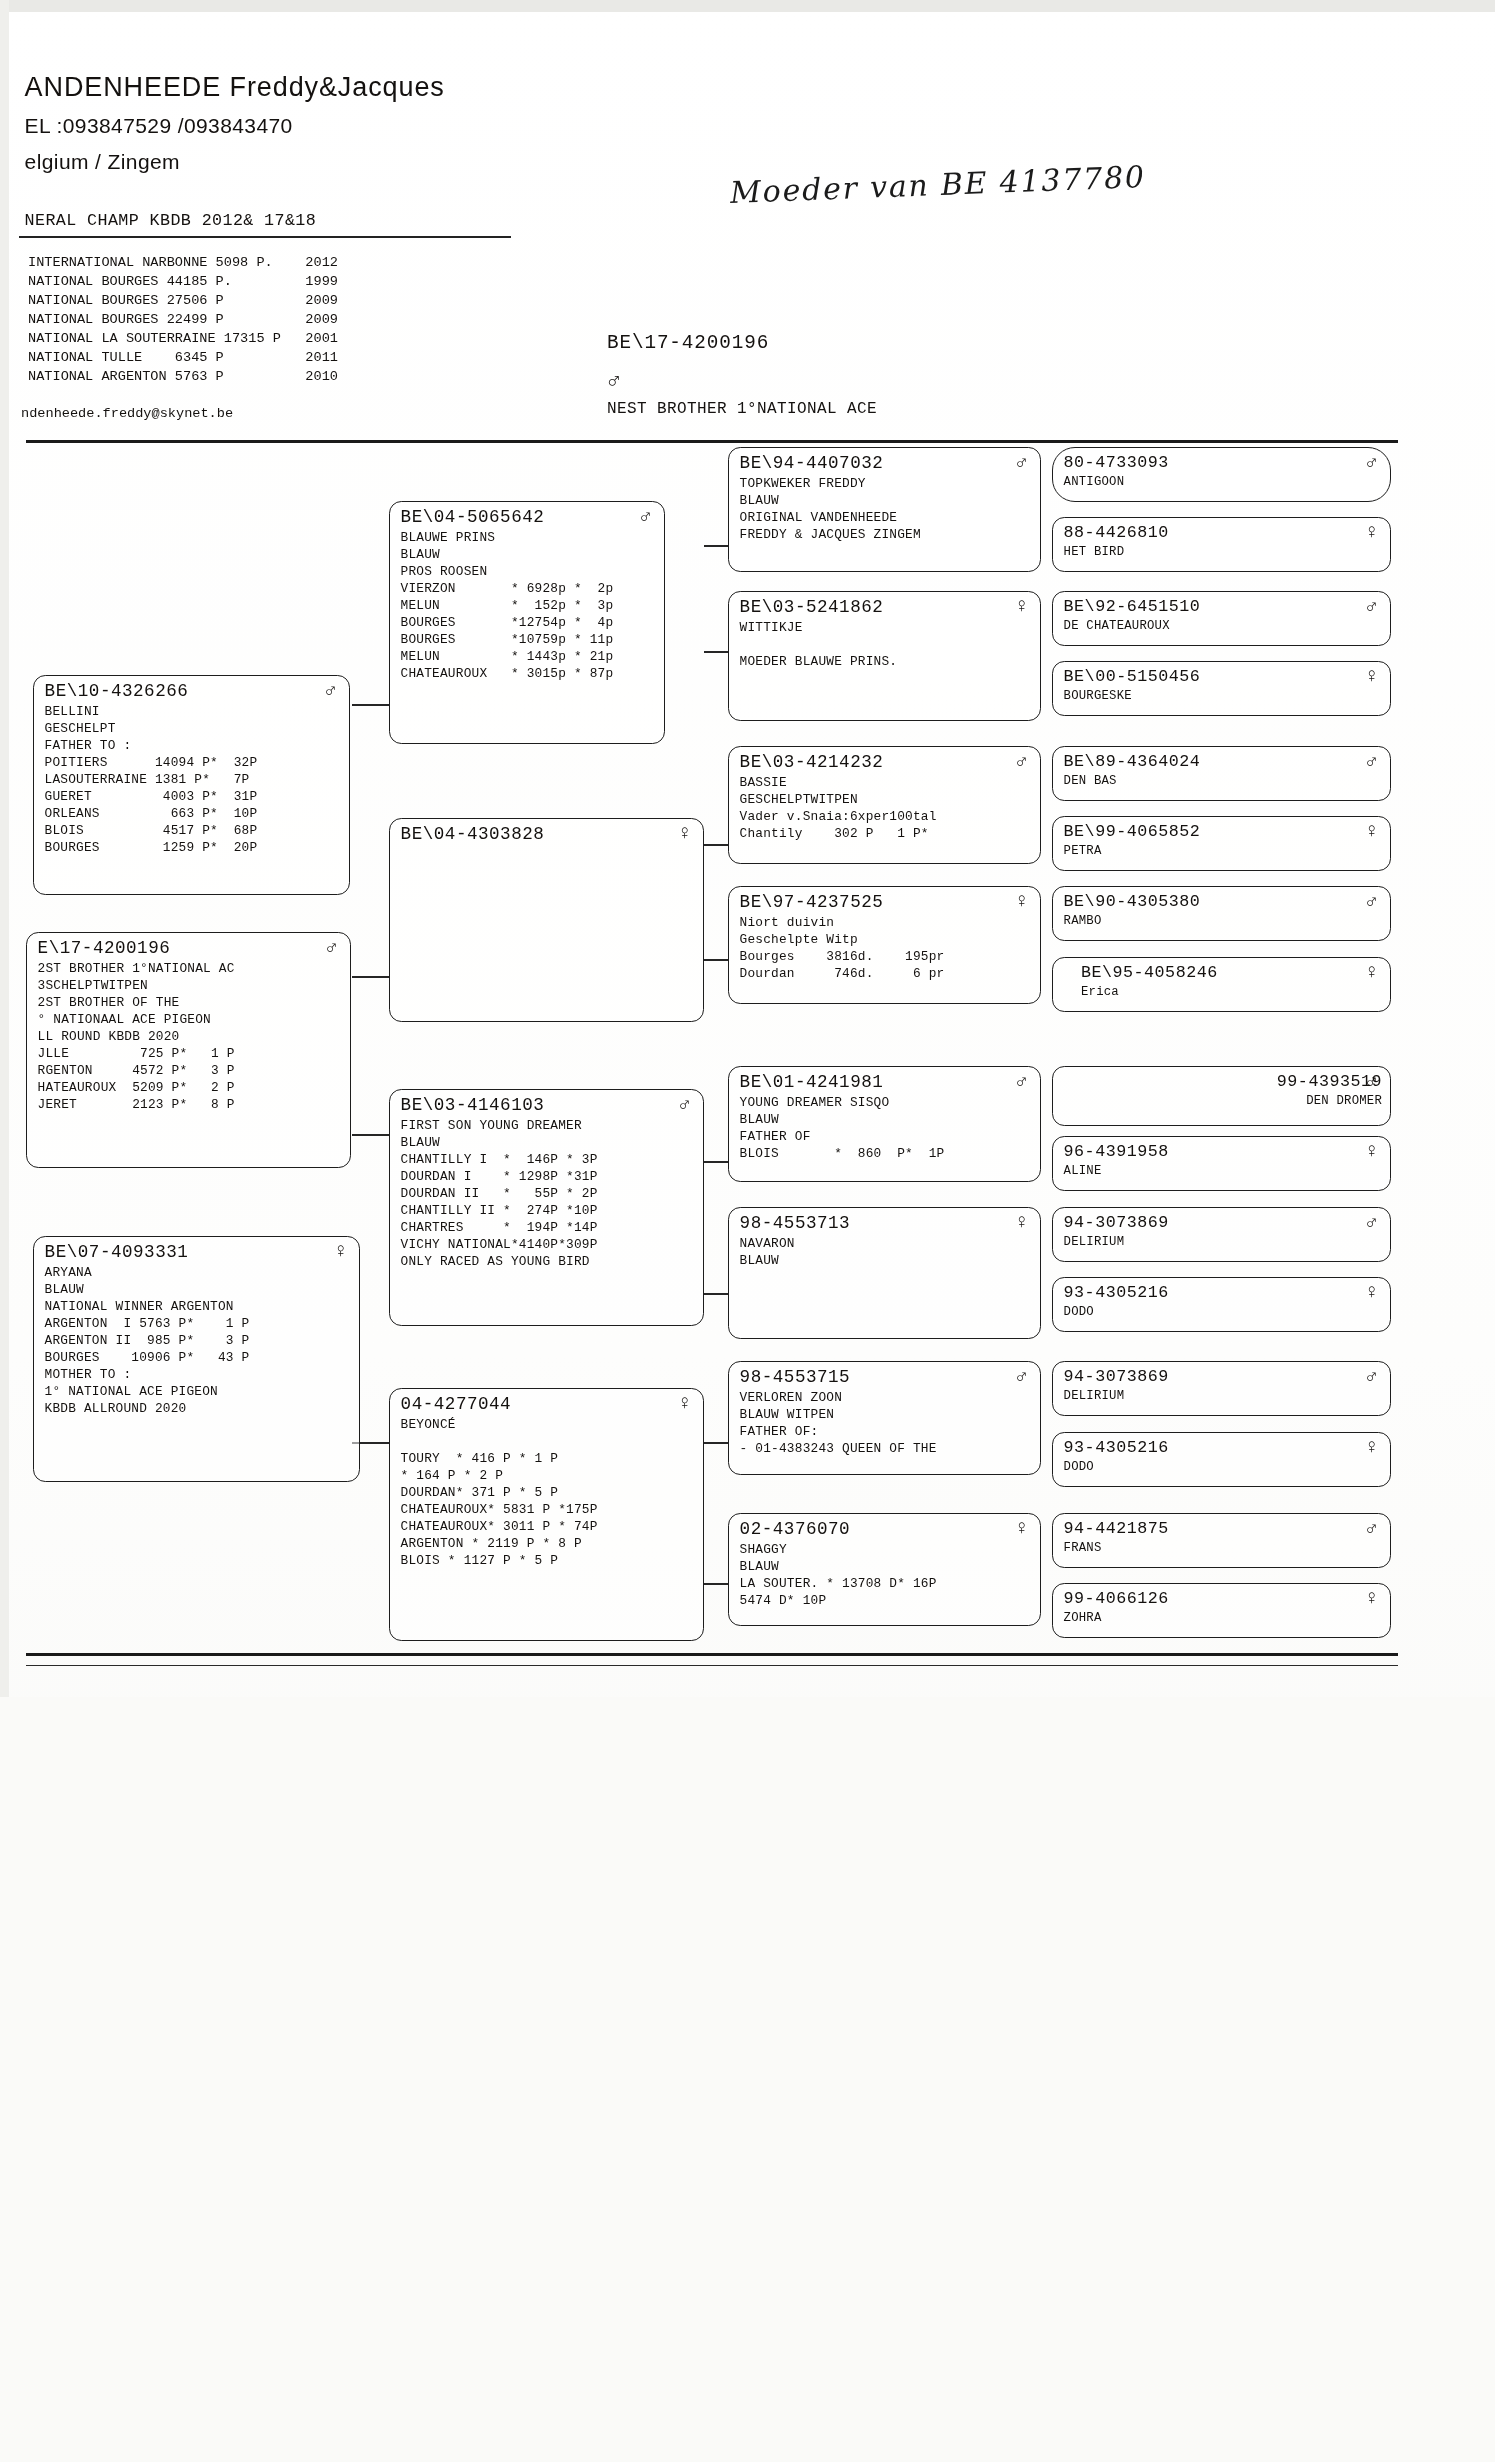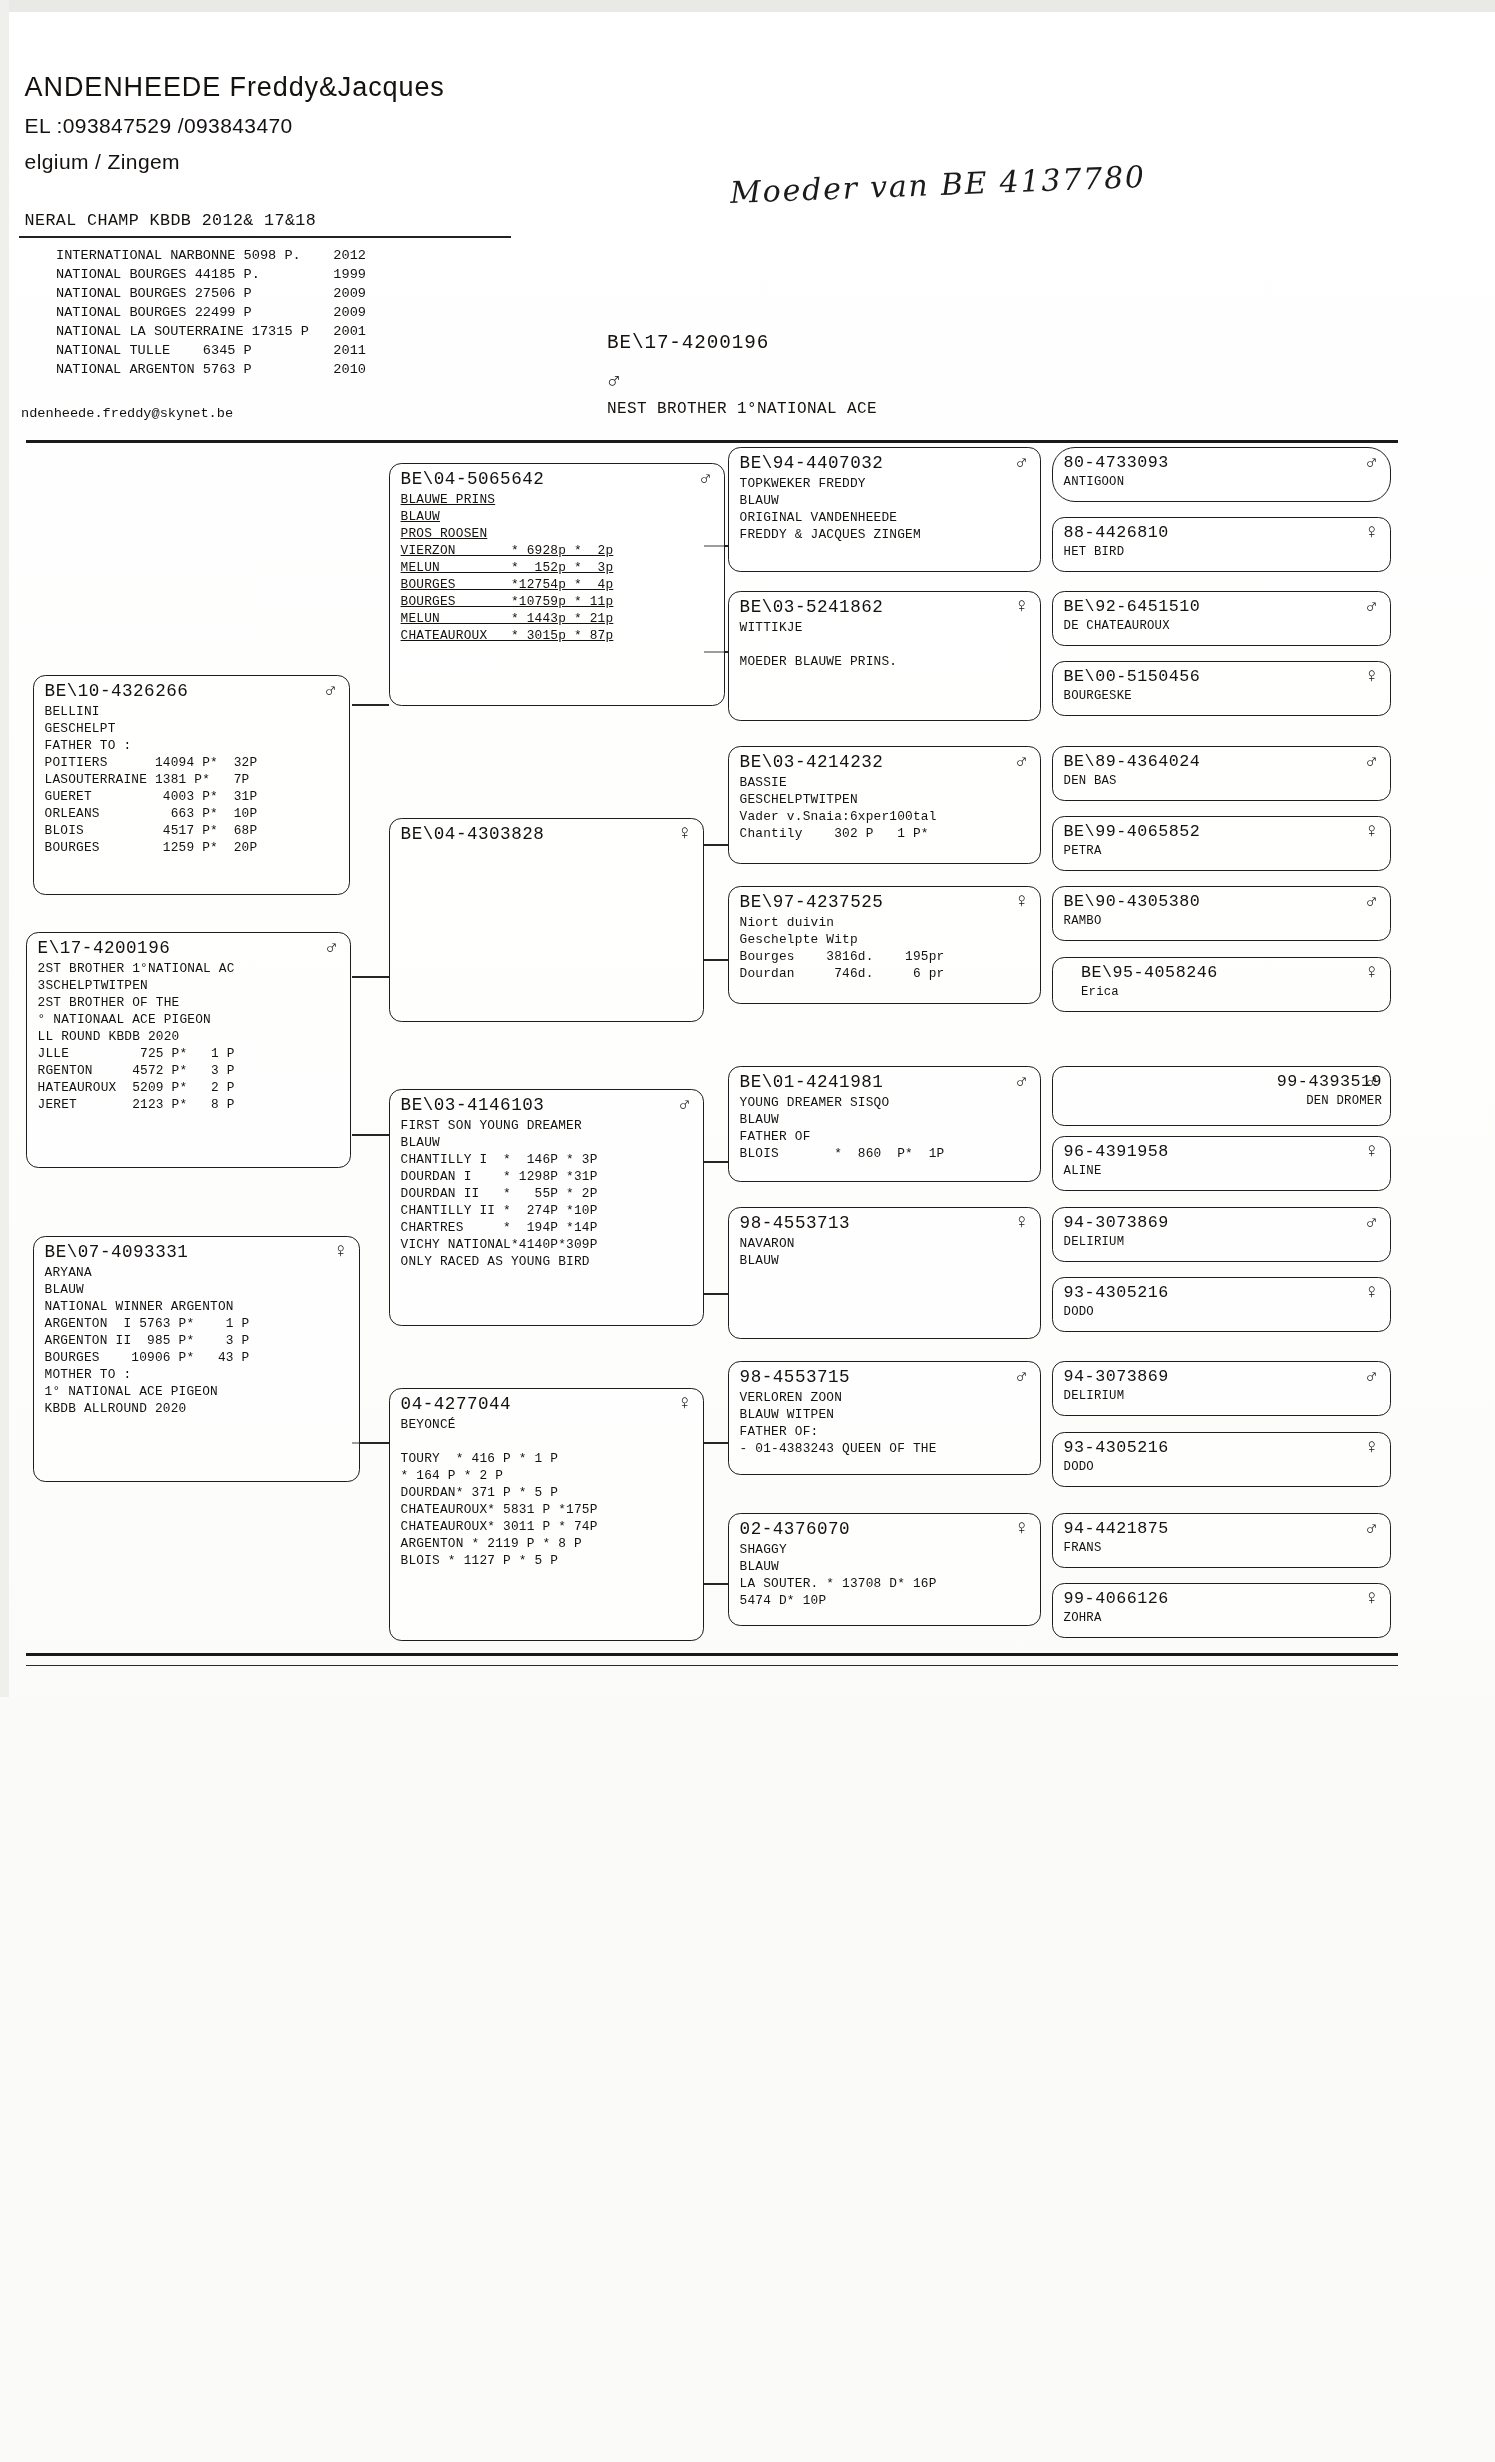--- a/index.html
+++ b/index.html
@@ -35,22 +35,22 @@
     position:absolute;left:24.6px;top:150px;
     font-family:"Liberation Sans", sans-serif;
     font-size:21px;letter-spacing:0.4px;white-space:nowrap;
   }
   .hdr-champ{
     position:absolute;left:24.6px;top:211px;
     font-size:16.7px;letter-spacing:0.4px;white-space:nowrap;
   }
   .hdr-rule{position:absolute;left:19.3px;top:236px;width:492px;height:1.8px;background:#222;}
   .hdr-list{
-    position:absolute;left:28px;top:246px;
-    font-size:13.6px;line-height:19px;white-space:pre;margin-left:28px;
+    position:absolute;left:28px;top:253px;
+    font-size:13.6px;line-height:19px;white-space:pre;
   }
   .hdr-mail{
     position:absolute;left:21px;top:406px;
     font-size:13.6px;white-space:pre;
   }
   .handwriting{
     position:absolute;left:730px;top:167px;
     font-family:"DejaVu Serif", serif;
     font-size:30px;font-style:italic;
     letter-spacing:1.8px;
@@ -179,21 +179,21 @@
 BLAUW
 NATIONAL WINNER ARGENTON
 ARGENTON  I 5763 P*    1 P
 ARGENTON II  985 P*    3 P
 BOURGES    10906 P*   43 P
 MOTHER TO :
 1° NATIONAL ACE PIGEON
 KBDB ALLROUND 2020</div>
   </div>
 
-  <div class="box" style="left:389px;top:463px;width:336px;height:243px;text-decoration:underline;">
+  <div class="box" style="left:389px;top:501px;width:276px;height:243px;">
     <span class="id">BE\04-5065642</span>
     <span class="sex">♂</span>
     <div class="lines">BLAUWE PRINS
 BLAUW
 PROS ROOSEN
 VIERZON       * 6928p *  2p
 MELUN         *  152p *  3p
 BOURGES       *12754p *  4p
 BOURGES       *10759p * 11p
 MELUN         * 1443p * 21p

